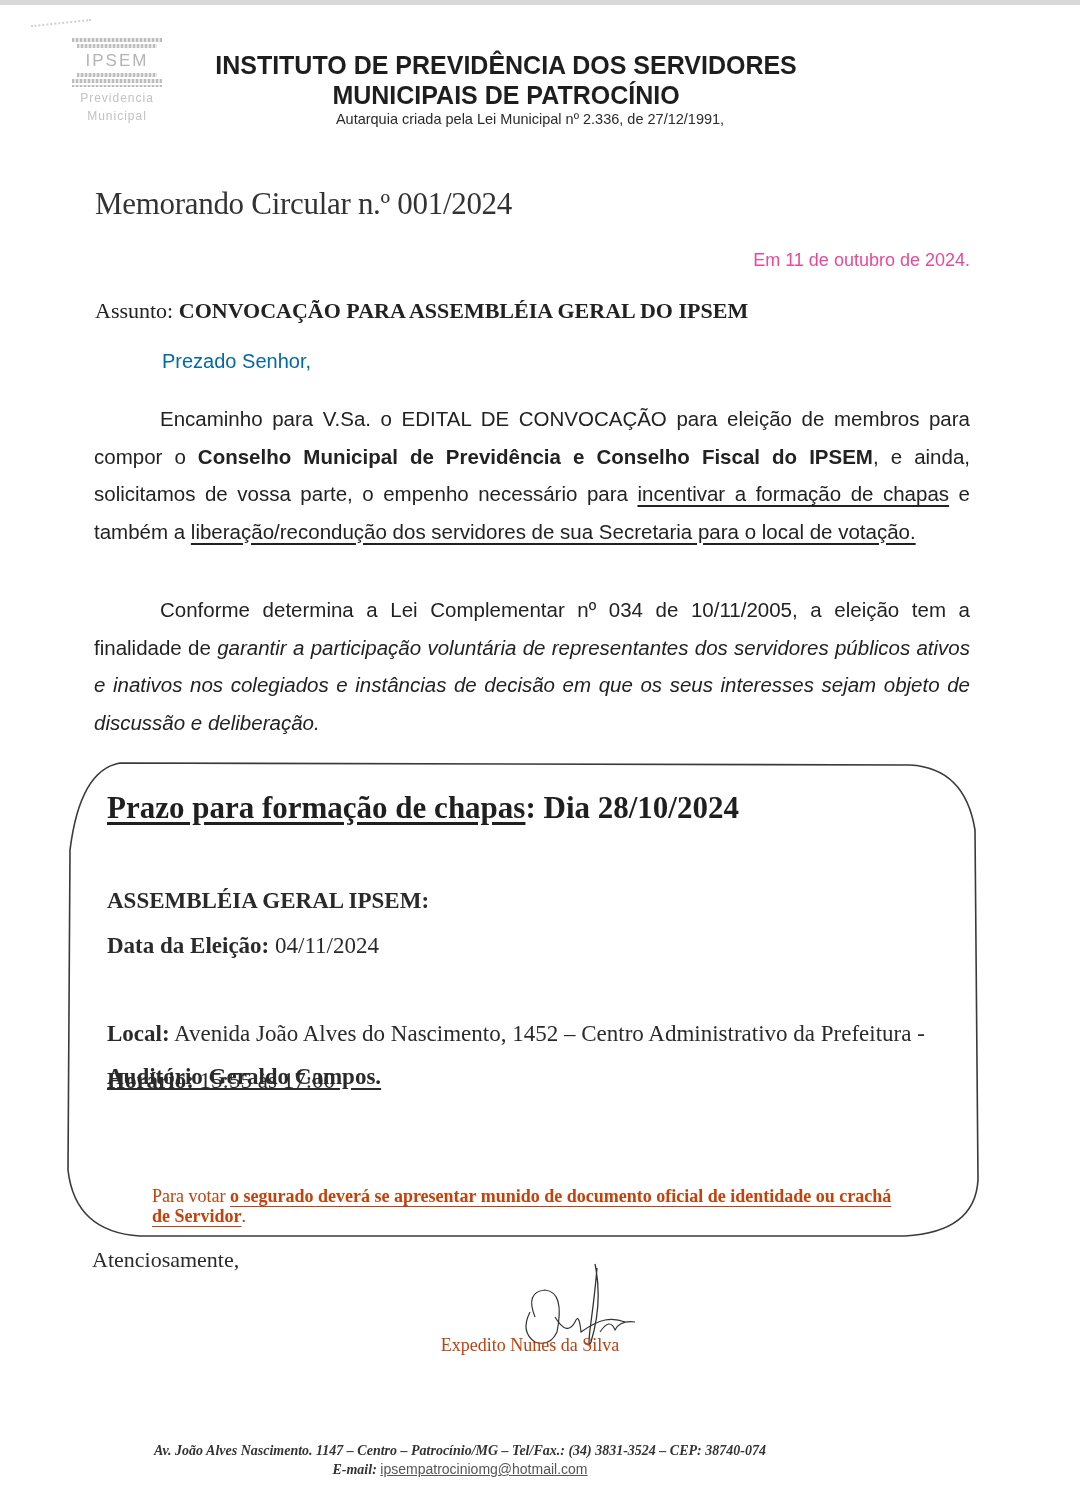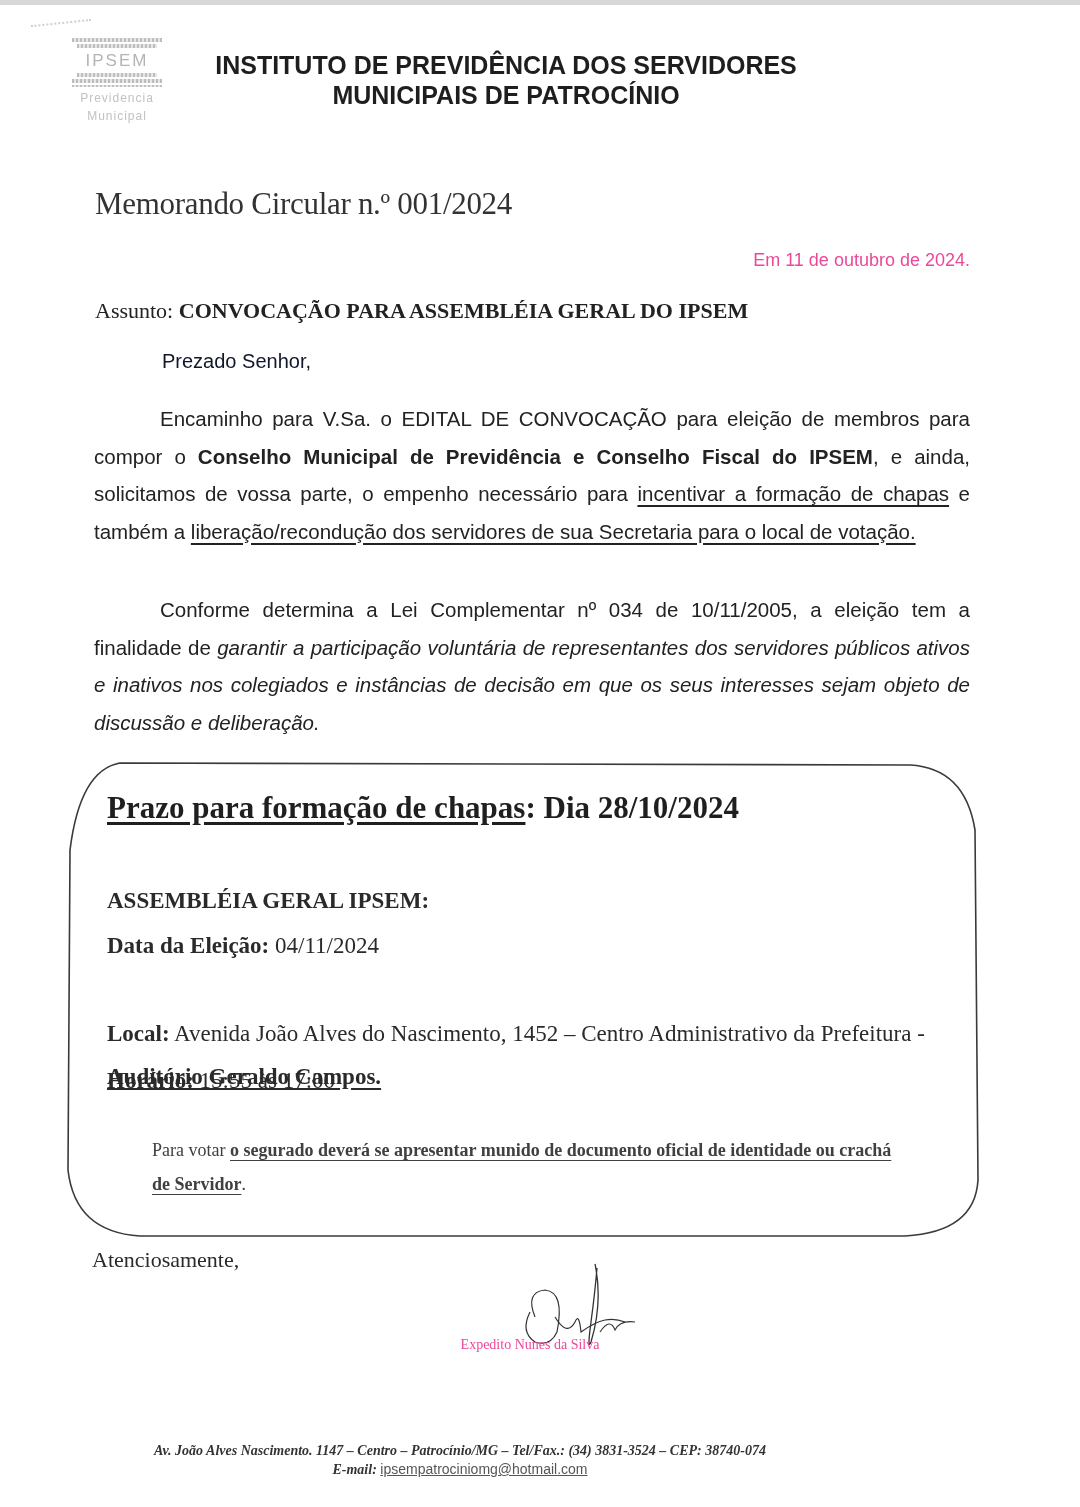--- a/index.html
+++ b/index.html
@@ -20,42 +20,42 @@
   .logo .ipsem { font-family: "Liberation Sans", sans-serif; font-size: 17px; letter-spacing: 2px; color:#b4b4b4; margin: 3px 0 2px; }
   .logo .sub { font-family: "Liberation Sans", sans-serif; font-size: 12px; letter-spacing: 1px; color:#c2c2c2; line-height: 18px; }
 
   .org-title { left: 200px; top: 50px; width: 612px; text-align: center; font-weight: bold; font-size: 25px; line-height: 30px; color:#1e1e1e; }
   .org-sub { left: 300px; top: 110px; width: 460px; text-align: center; font-size: 14.5px; line-height: 19px; color:#2a2a2a; }
 
   .memo-title { left: 95px; top: 186px; font-size: 31px; color:#333; letter-spacing: -0.3px; }
   .date-line { left: 640px; top: 250px; width: 330px; text-align: right; font-size: 18px; color:#ec4899; }
   .assunto { left: 95px; top: 298px; font-size: 22px; color:#222; }
   .assunto b { font-weight: bold; }
-  .greeting { left: 162px; top: 350px; font-size: 20px; color:#0f172a; }
+  .greeting { left: 162px; top: 350px; font-size: 20px; color:#0369a1; }
 
   .para { left: 94px; width: 876px; font-size: 20.5px; line-height: 37.5px; text-align: justify; color:#222; }
   .para .indent { display:inline-block; width: 66px; }
   .p1 { top: 400px; }
   .p2 { top: 591px; }
   .u { text-decoration: underline; text-underline-offset: 4px; }
 
   
   .box-svg { left: 0; top: 0; width: 1080px; height: 1507px; pointer-events: none; }
   .prazo { left: 107px; top: 790px; font-size: 31px; font-weight: bold; color:#1f1f1f; }
   .box-text { left: 107px; font-size: 23px; color:#2a2a2a; }
   .box-text b { font-weight: bold; }
   .assembleia { top: 888px; font-weight: bold; }
   .data-el { top: 933px; }
   .local { top: 1012px; width: 840px; line-height: 43px; }
   .horario { top: 1068px; }
-  .nota { left: 152px; top: 1133px; width: 760px; font-size: 18px; line-height: 34px; color:#404040; }
+  .nota { left: 152px; top: 1186px; width: 760px; font-size: 18px; line-height: 20px; color:#c2410c; }
   .nota b { font-weight:bold; }
 
   .atenc { left: 92px; top: 1247px; font-size: 22px; color:#2a2a2a; }
-  .signer { left: 360px; top: 1331px; width: 340px; text-align: center; font-size: 14px; line-height: 28px; color:#ec4899; }
+  .signer { left: 360px; top: 1331px; width: 340px; text-align: center; font-size: 18px; line-height: 28px; color:#c2410c; }
   .signature { left: 495px; top: 1262px; width: 160px; height: 100px; }
 
   .footer { left: 60px; top: 1441px; width: 800px; text-align: center; font-size: 14px; line-height: 19px; font-style: italic; font-weight: bold; color:#333; }
   .footer .mail { font-family: "Liberation Sans", sans-serif; font-weight: normal; font-style: normal; text-decoration: underline; color:#555; }
 </style>
 </head>
 <body>
 
 <div class="topbar"></div>
 
@@ -70,20 +70,21 @@
   <div class="stripe" style="width:90px;height:2px"></div>
   <div class="sub">Previdencia</div>
   <div class="sub">Municipal</div>
 </div>
 
 <div class="abs org-title sans">
   <div>INSTITUTO DE PREVIDÊNCIA DOS SERVIDORES</div>
   <div>MUNICIPAIS DE PATROCÍNIO</div>
 </div>
 <div class="abs org-sub sans">
+  <div>Autarquia criada pela Lei Municipal nº 2.336, de 27/12/1991,</div>
 </div>
 
 <div class="abs memo-title serif">Memorando Circular n.º 001/2024</div>
 <div class="abs date-line sans">Em 11 de outubro de 2024.</div>
 <div class="abs assunto serif">
   <span>Assunto: </span><b>CONVOCAÇÃO PARA ASSEMBLÉIA GERAL DO IPSEM</b>
 </div>
 <div class="abs greeting sans">Prezado Senhor,</div>
 
 <div class="abs para p1 sans">

